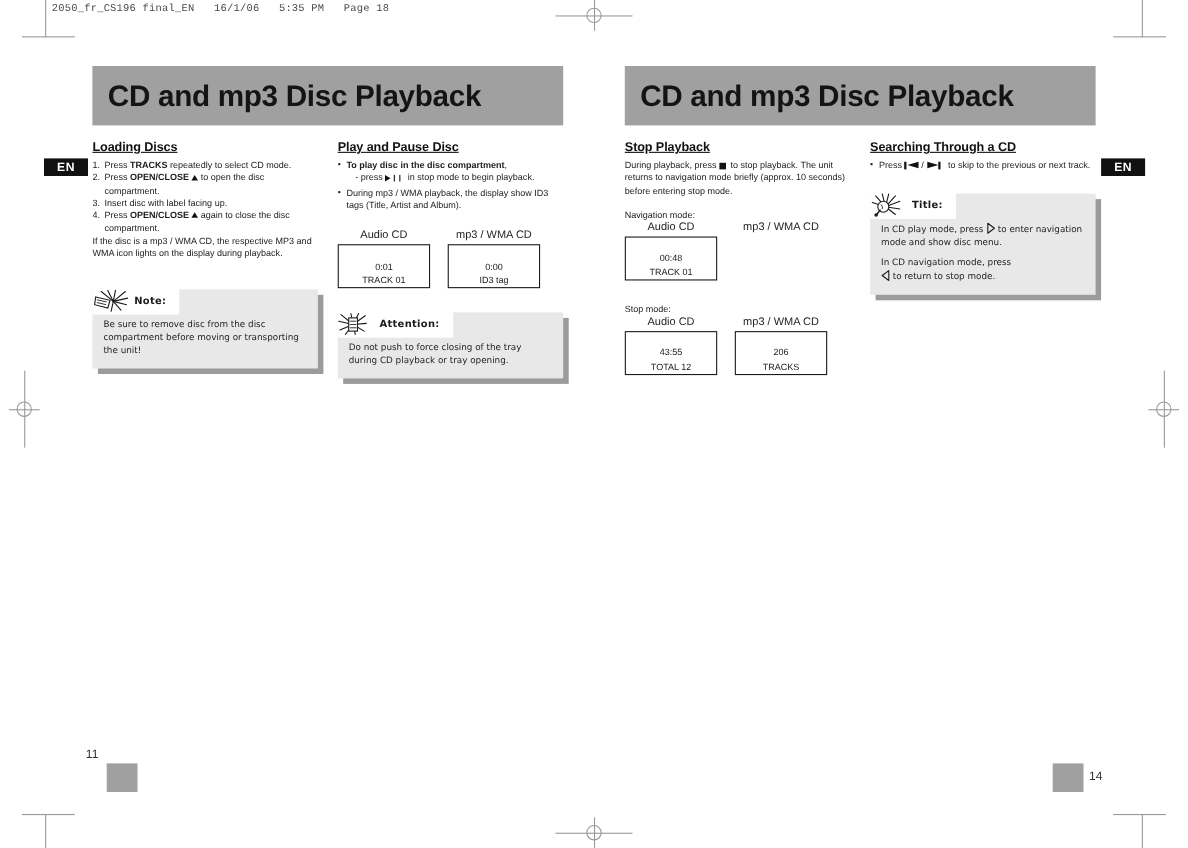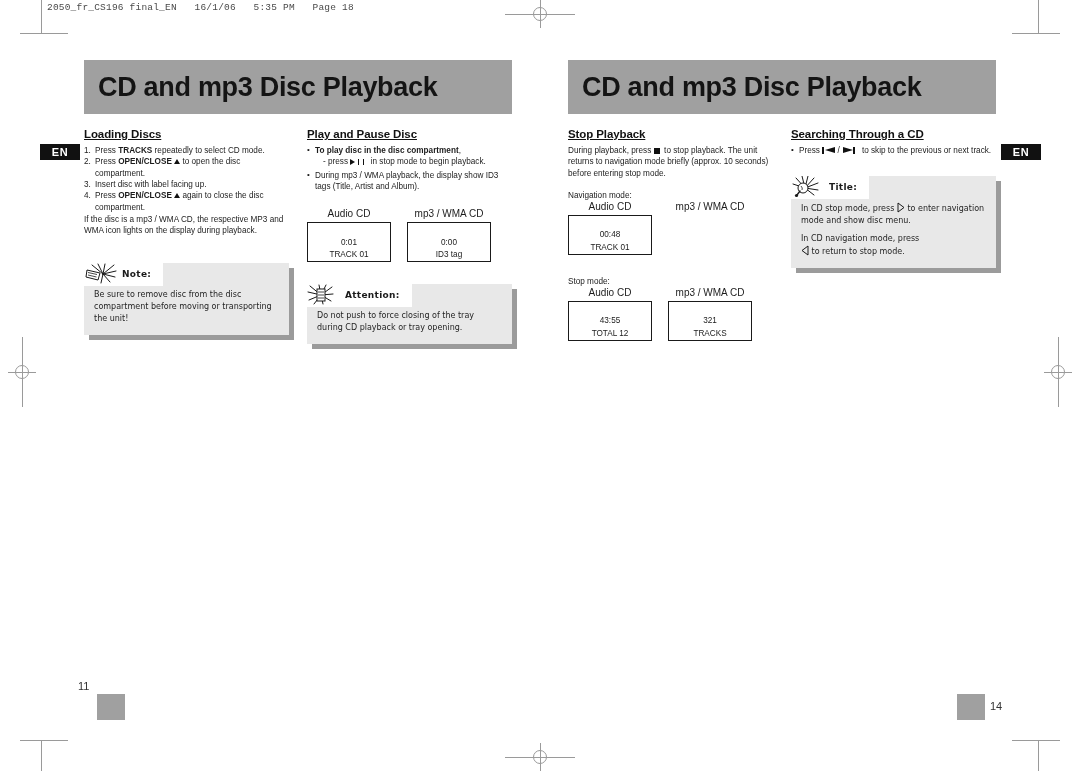--- a/index.html
+++ b/index.html
@@ -327,21 +327,21 @@
             <div class="disp-cell">
               <div class="disp-cap">Audio CD</div>
               <div class="disp-box">
                 <div>43:55</div>
                 <div>TOTAL 12</div>
               </div>
             </div>
             <div class="disp-cell">
               <div class="disp-cap">mp3 / WMA CD</div>
               <div class="disp-box">
-                <div>321</div>
+                <div>206</div>
                 <div>TRACKS</div>
               </div>
             </div>
           </div>
         </div>
       </div>
 
       <div class="col">
         <h2 class="sec">Searching Through a CD</h2>
         <div class="body">
@@ -370,21 +370,21 @@
                   </g>
                   <circle cx="12" cy="12" r="5" fill="#ffffff" stroke="#1a1a1a" stroke-width="1"></circle>
                   <path d="M9 15 L6 19" stroke="#1a1a1a" stroke-width="1.4" fill="none" stroke-linecap="round"></path>
                   <circle cx="5.5" cy="19.5" r="1.6" fill="#1a1a1a"></circle>
                   <path d="M10 10 q2 2 1 4" stroke="#1a1a1a" stroke-width="0.8" fill="none"></path>
                 </svg>
               </span>
               <span class="head-label">Title:</span>
             </div>
             <div class="ctext">
-              <p><span>In CD stop mode, press </span><span class="tri-out-r"><svg viewBox="0 0 8 11" width="8" height="11">
+              <p><span>In CD play mode, press </span><span class="tri-out-r"><svg viewBox="0 0 8 11" width="8" height="11">
                       <polygon points="1,1 7,5.5 1,10" fill="none" stroke="#1a1a1a" stroke-width="1" stroke-linejoin="round"></polygon>
                     </svg></span><span> to enter navigation mode and show disc menu.</span></p>
               <p><span>In CD navigation mode, press</span><br><span class="tri-out-l"><svg viewBox="0 0 8 11" width="8" height="11">
                       <polygon points="7,1 1,5.5 7,10" fill="none" stroke="#1a1a1a" stroke-width="1" stroke-linejoin="round"></polygon>
                     </svg></span><span> to return to stop mode.</span></p>
             </div>
           </div>
         </div>
       </div>
     </div>

